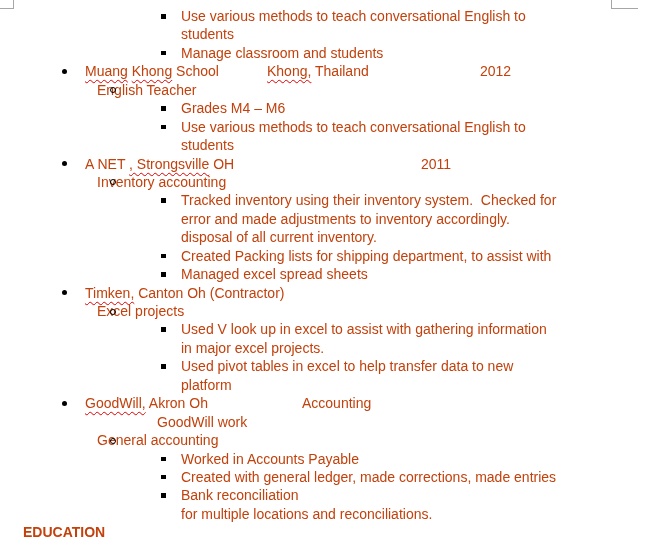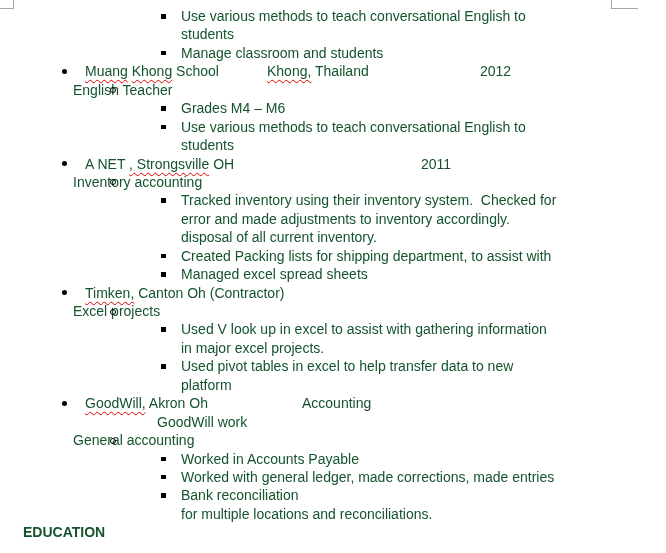--- a/index.html
+++ b/index.html
@@ -3,41 +3,41 @@
 <meta charset="utf-8">
 <style>
   html,body { margin:0; padding:0; background:#ffffff; }
   .page {
     position:relative;
     width:652px; height:553px;
     background:#ffffff;
     overflow:hidden;
     font-family:"Liberation Sans", sans-serif;
     font-size:14px;
-    color:#14532d;
+    color:#c2410c;
   }
   
   .crop-left {
     position:absolute; left:0; top:0;
     width:13px; height:8px;
     border-right:1.5px solid #a6a6a6;
     border-bottom:1.5px solid #a6a6a6;
   }
   .crop-right {
     position:absolute; left:611px; top:0;
     width:26px; height:8px;
     border-left:1.5px solid #a6a6a6;
     border-bottom:1.5px solid #a6a6a6;
   }
   .doc { position:absolute; top:7px; left:0; width:100%; }
   .line { position:relative; height:18.45px; line-height:18.45px; }
   .t { white-space:pre; }
   
   .i1 { padding-left:85px; }   
-  .i2 { padding-left:73px; }  
+  .i2 { padding-left:97px; }  
   .i3 { padding-left:181px; }  
   .iv { padding-left:157px; }  
   .ih { padding-left:23px; }   
   
   .b { position:absolute; display:block; }
   .disc { left:62px; top:6.5px; width:5px; height:5px; background:#000; border-radius:50%; }
   .circ { left:110px; top:6.5px; width:4px; height:4px; border:1px solid #000; border-radius:50%; background:transparent; }
   .sqb  { left:161px; top:7px; width:4.5px; height:4.5px; background:#000; }
   
   .sq {
@@ -89,19 +89,19 @@
     <div class="line i3"><span class="b sqb"></span><span class="t">Used V look up in excel to assist with gathering information</span></div>
     <div class="line i3"><span class="t">in major excel projects.</span></div>
     <div class="line i3"><span class="b sqb"></span><span class="t">Used pivot tables in excel to help transfer data to new</span></div>
     <div class="line i3"><span class="t">platform</span></div>
 
     <div class="line i1"><span class="b disc"></span><span class="t sq">GoodWill,</span><span class="t"> Akron Oh</span><span class="tab x302 t">Accounting</span></div>
 
     <div class="line iv"><span class="t">GoodWill work</span></div>
     <div class="line i2"><span class="b circ"></span><span class="t">General accounting</span></div>
     <div class="line i3"><span class="b sqb"></span><span class="t">Worked in Accounts Payable</span></div>
-    <div class="line i3"><span class="b sqb"></span><span class="t">Worked with general ledger, made corrections, made entries</span></div>
+    <div class="line i3"><span class="b sqb"></span><span class="t">Created with general ledger, made corrections, made entries</span></div>
     <div class="line i3"><span class="b sqb"></span><span class="t">Bank reconciliation</span></div>
     <div class="line i3"><span class="t">for multiple locations and reconciliations.</span></div>
 
     <div class="line ih"><span class="t bold">EDUCATION</span></div>
   </div>
 </div>
 
 </body></html>

